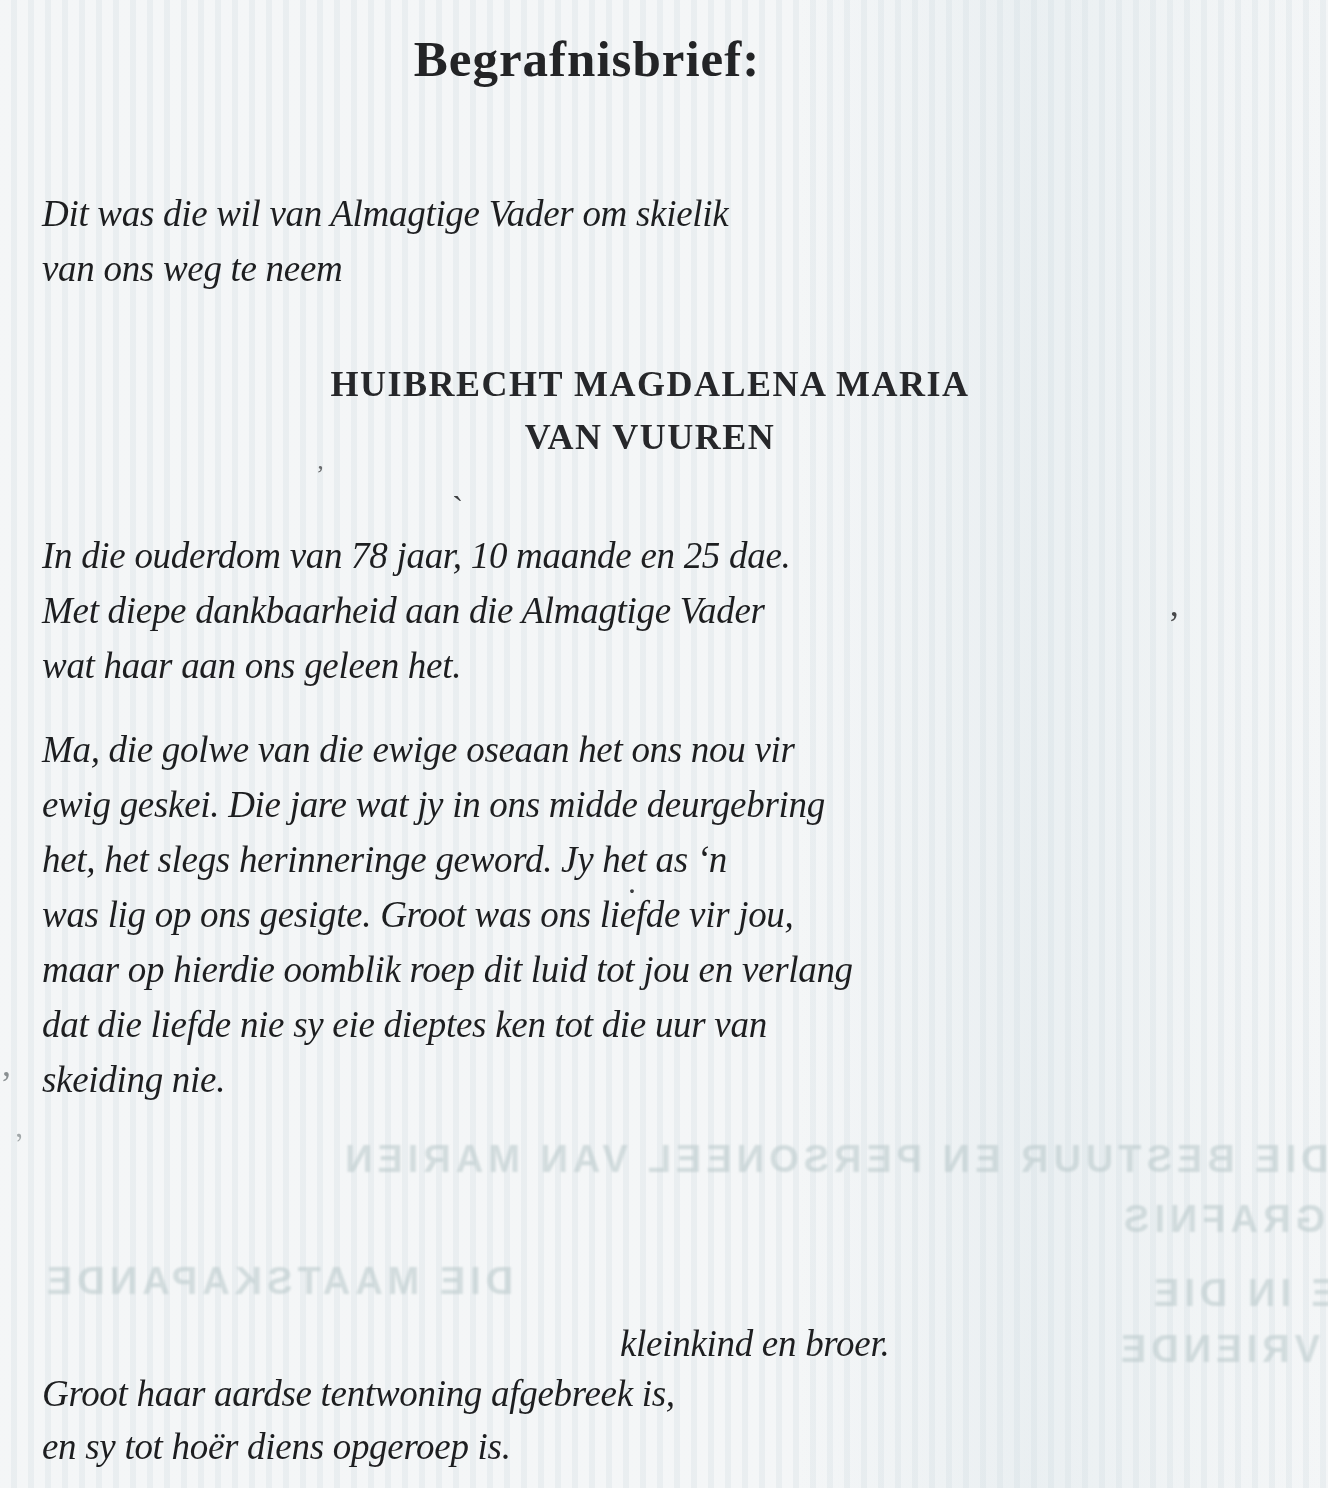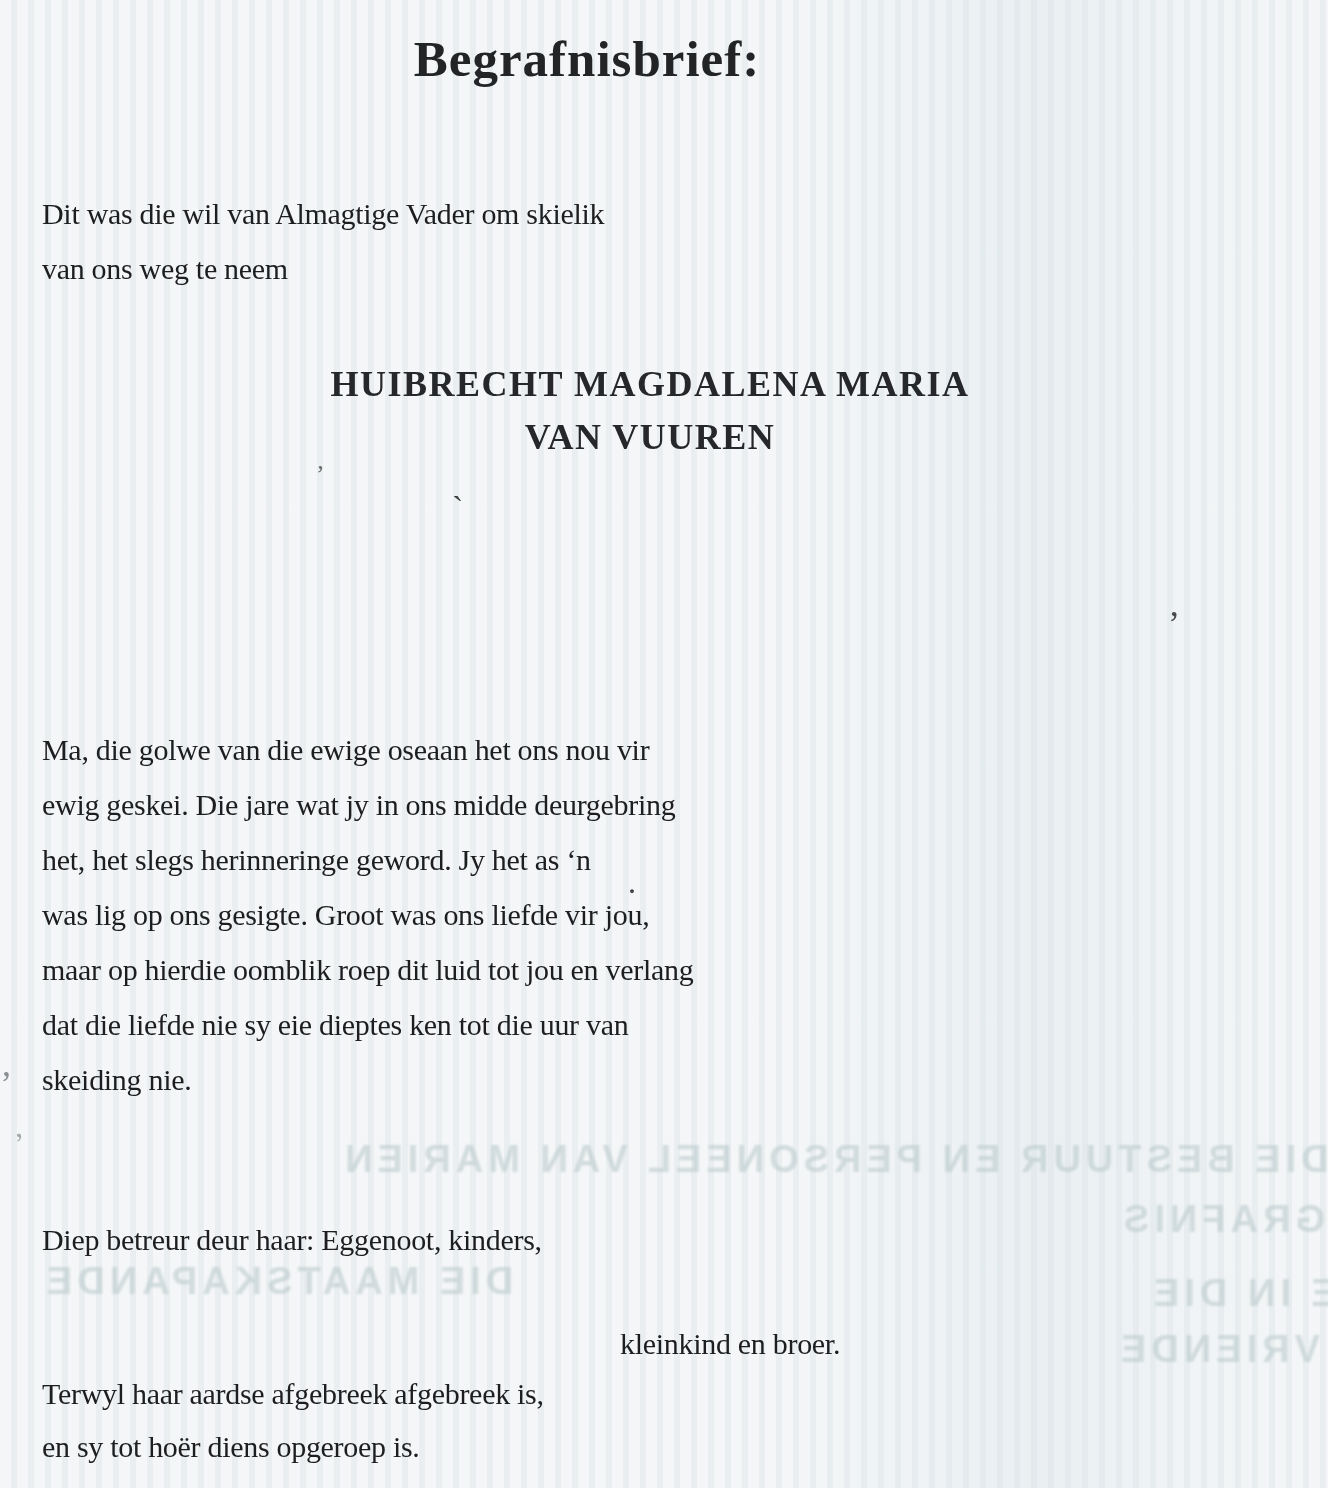--- a/index.html
+++ b/index.html
@@ -24,24 +24,25 @@
     top: 30px;
     left: 0;
     width: 1174px;
     text-align: center;
     font-size: 51px;
     font-weight: bold;
     letter-spacing: 1px;
     color: #232426;
   }
   .body-text {
-    font-size: 30px;
+    font-size: 37px;
     line-height: 55px;
     letter-spacing: -0.3px;
     white-space: nowrap;
+    font-style: italic;
   }
   .intro      { top: 186px;  left: 42px; }
   .name-block {
     top: 358px;
     left: 25px;
     width: 1250px;
     text-align: center;
     font-size: 36px;
     line-height: 53px;
     font-weight: bold;
@@ -103,35 +104,39 @@
   <div class="abs body-text intro">
     <div>Dit was die wil van Almagtige Vader om skielik</div>
     <div>van ons weg te neem</div>
   </div>
 
   <div class="abs name-block">
     <div>HUIBRECHT MAGDALENA MARIA</div>
     <div>VAN VUUREN</div>
   </div>
 
+  <div class="abs body-text age-para">
+    <div>In die ouderdom van 78 jaar, 10 maande en 25 dae.</div>
+    <div>Met diepe dankbaarheid aan die Almagtige Vader</div>
+    <div>wat haar aan ons geleen het.</div>
+  </div>
 
   <div class="abs body-text tribute">
     <div>Ma, die golwe van die ewige oseaan het ons nou vir</div>
     <div>ewig geskei. Die jare wat jy in ons midde deurgebring</div>
     <div>het, het slegs herinneringe geword. Jy het as ‘n</div>
     <div>was lig op ons gesigte. Groot was ons liefde vir jou,</div>
     <div>maar op hierdie oomblik roep dit luid tot jou en verlang</div>
     <div>dat die liefde nie sy eie dieptes ken tot die uur van</div>
     <div>skeiding nie.</div>
   </div>
 
-  <div class="abs body-text mourners">Diep betreur deur haar: Eggenoot, kinders,</div>
   <div class="abs body-text indent-2">kleinkind en broer.</div>
 
-  <div class="abs body-text closing-1">Terwyl haar aardse afgebreek afgebreek is,</div>
+  <div class="abs body-text closing-1">Groot haar aardse tentwoning afgebreek is,</div>
   <div class="abs body-text closing-2">en sy tot hoër diens opgeroep is.</div>
 
   <span class="abs artifact art-1">’</span>
   <span class="abs artifact art-2">`</span>
   <span class="abs artifact art-3">’</span>
   <span class="abs artifact art-4">,</span>
   <span class="abs artifact art-5">‚</span>
   <span class="abs artifact art-6">.</span>
 
 </div>

